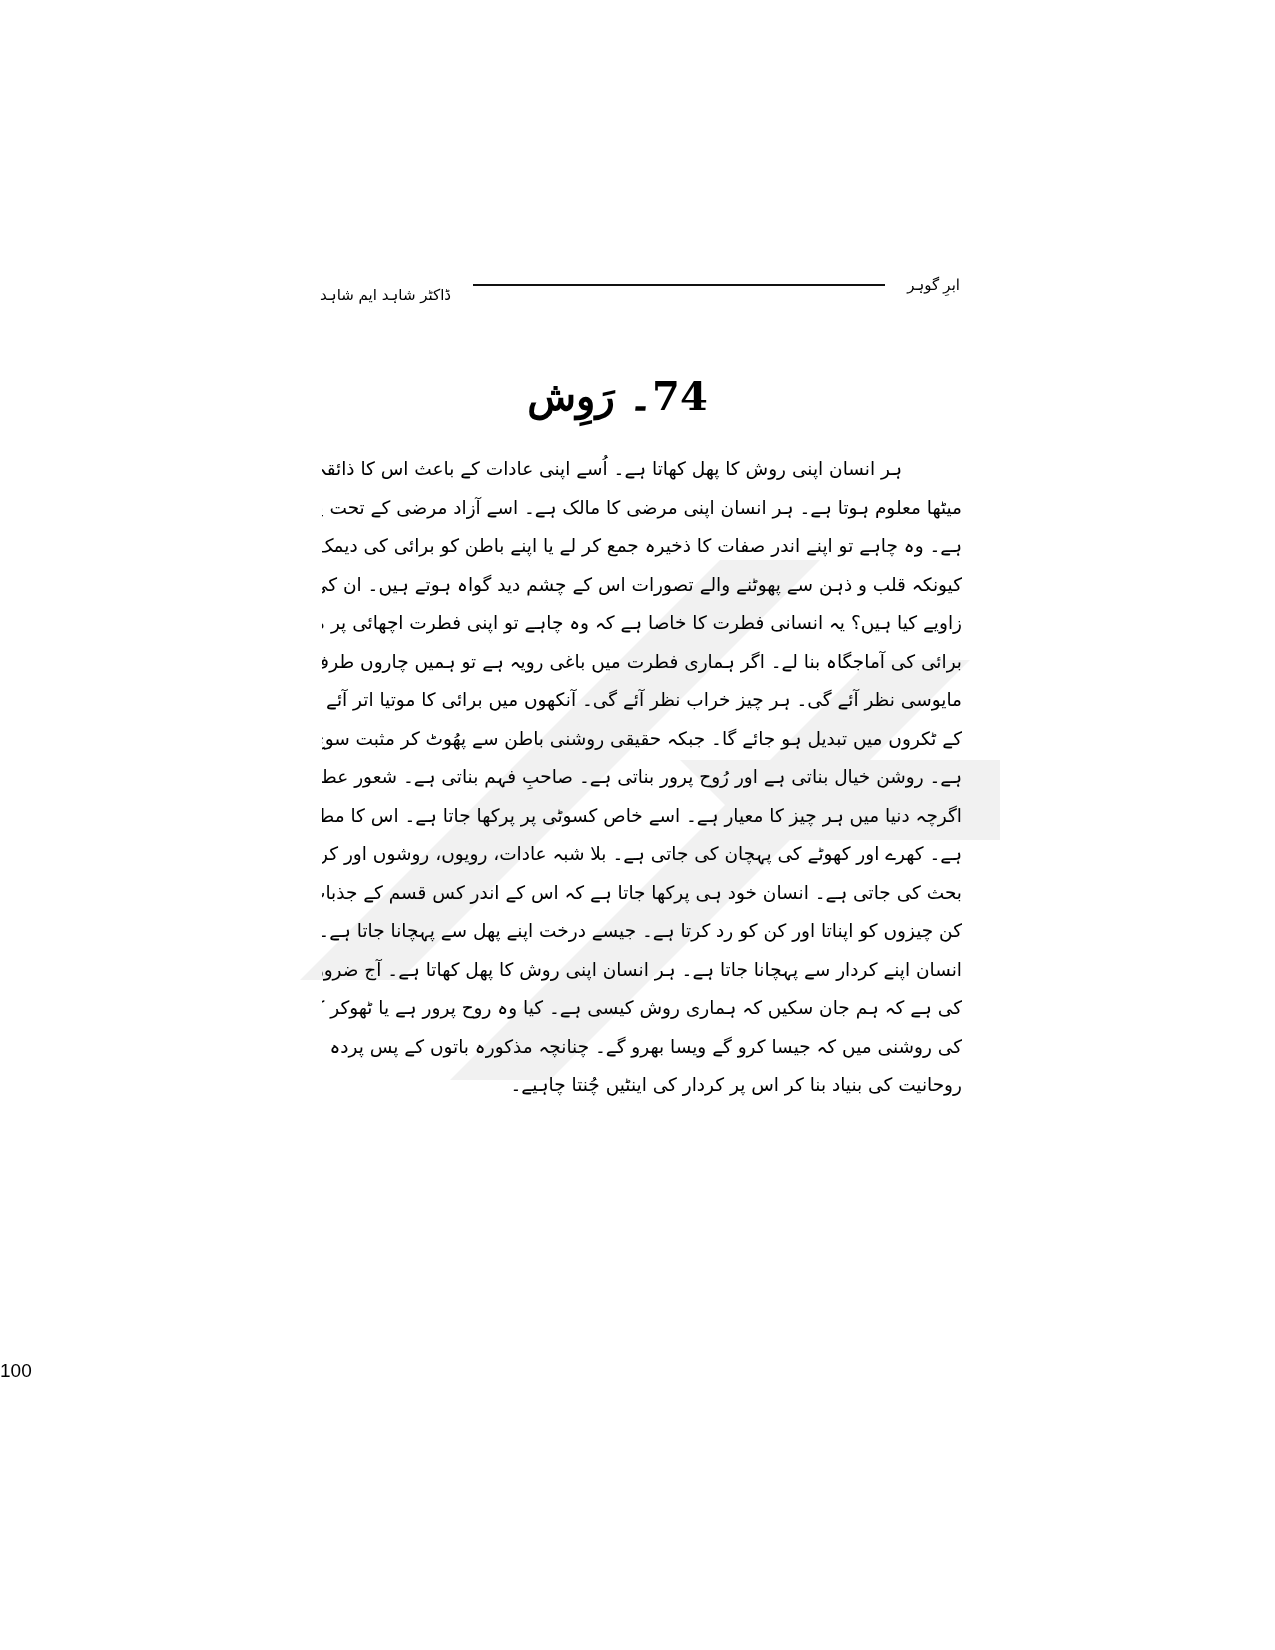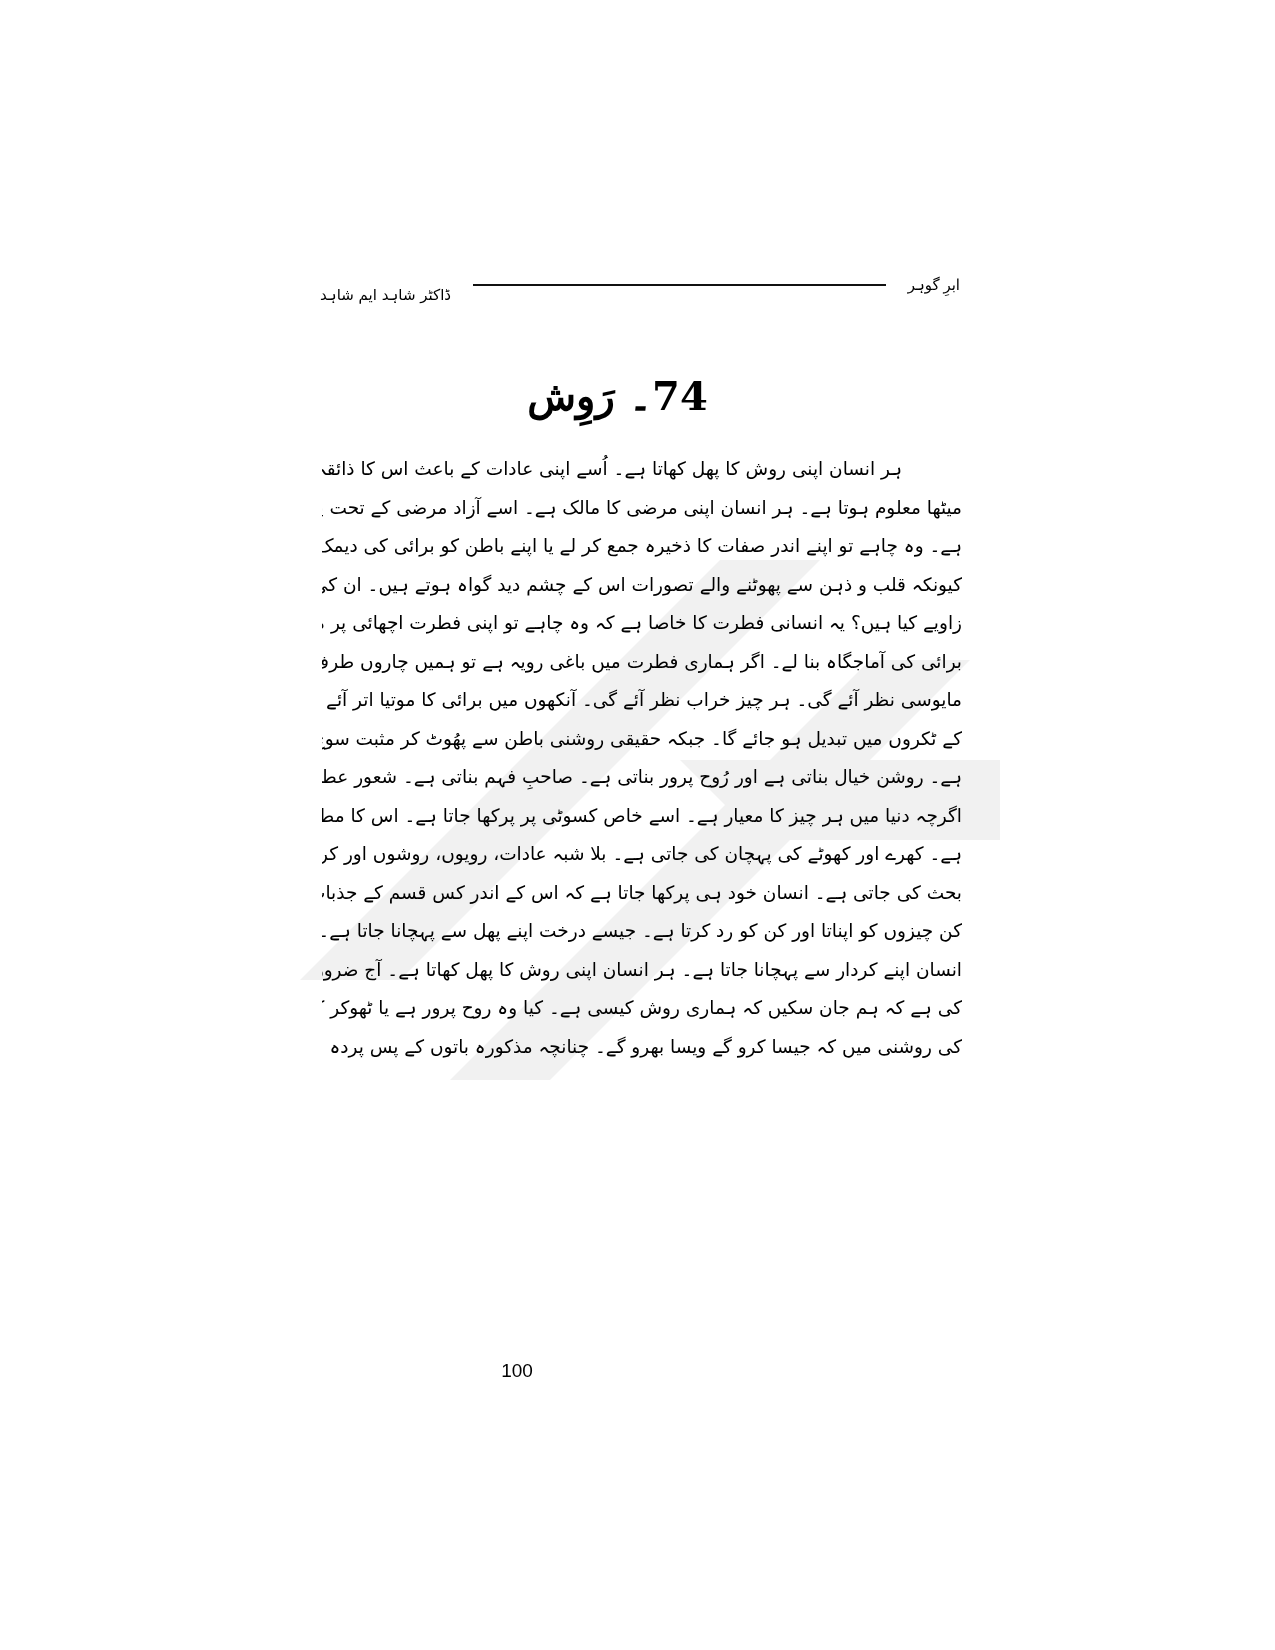--- a/index.html
+++ b/index.html
@@ -5,37 +5,37 @@
   html, body { margin: 0; padding: 0; background: #ffffff; }
   body { width: 1275px; height: 1650px; position: relative; overflow: hidden; font-family: "DejaVu Sans", sans-serif; color: #000; }
   .watermark {
     position: absolute; left: 300px; top: 560px; width: 700px; height: 520px;
     pointer-events: none;
   }
   .header {
     position: absolute; top: 268px; left: 320px; width: 640px; height: 34px;
     direction: rtl; display: flex; align-items: center; justify-content: space-between;
   }
-  .header .book { font-size: 15px; font-family: Liberation Serif, serif; white-space: nowrap; }
+  .header .book { font-size: 15px; font-family: Liberation Sans, sans-serif; white-space: nowrap; }
   .header .author { font-size: 15px; font-family: "DejaVu Sans", sans-serif; white-space: nowrap; margin-top: 20px; }
   .header .rule { flex: 1; height: 2px; background: #111; margin: 0 22px; }
   .title {
     position: absolute; top: 372px; left: 0; width: 1235px; text-align: center;
     direction: rtl; font-size: 40px; font-weight: bold;
     font-family: "DejaVu Serif", serif;
   }
   .body {
     position: absolute; top: 450px; left: 322px; width: 640px;
     direction: rtl; text-align: justify; text-align-last: right;
     font-family: "DejaVu Sans", sans-serif; font-size: 18.5px; line-height: 38.5px;
   }
   .body .line { display: block; text-align: justify; text-align-last: justify; white-space: nowrap; overflow: hidden; }
   .body .line.last { text-align-last: right; }
   .pageno {
-    position: absolute; top: 1360px; left: 0; width: 1034px; text-align: center;
+    position: absolute; top: 1360px; left: 0; width: 1034px; 
     font-family: "Liberation Sans", sans-serif; font-size: 19px;
   }
 </style>
 </head>
 <body>
 
 <svg class="watermark" viewBox="0 0 700 520" xmlns="http://www.w3.org/2000/svg">
   <g fill="#f1f1f1">
     <polygon points="0,420 420,0 520,0 100,420"></polygon>
     <polygon points="150,520 570,100 670,100 250,520"></polygon>
@@ -61,15 +61,16 @@
   <span class="line">مایوسی نظر آئے گی۔ ہر چیز خراب نظر آئے گی۔ آنکھوں میں برائی کا موتیا اتر آئے گا جو بڑھ کر گناہ</span>
   <span class="line">کے ٹکروں میں تبدیل ہو جائے گا۔ جبکہ حقیقی روشنی باطن سے پھُوٹ کر مثبت سوچ فراہم کرتی</span>
   <span class="line">ہے۔ روشن خیال بناتی ہے اور رُوح پرور بناتی ہے۔ صاحبِ فہم بناتی ہے۔ شعور عطا کرتی ہے۔</span>
   <span class="line">اگرچہ دنیا میں ہر چیز کا معیار ہے۔ اسے خاص کسوٹی پر پرکھا جاتا ہے۔ اس کا مطالعاتی تجزیہ کیا جاتا</span>
   <span class="line">ہے۔ کھرے اور کھوٹے کی پہچان کی جاتی ہے۔ بلا شبہ عادات، رویوں، روشوں اور کرداروں پر</span>
   <span class="line">بحث کی جاتی ہے۔ انسان خود ہی پرکھا جاتا ہے کہ اس کے اندر کس قسم کے جذبات کا موسم ہے۔ وہ</span>
   <span class="line">کن چیزوں کو اپناتا اور کن کو رد کرتا ہے۔ جیسے درخت اپنے پھل سے پہچانا جاتا ہے۔ اسی طرح</span>
   <span class="line">انسان اپنے کردار سے پہچانا جاتا ہے۔ ہر انسان اپنی روش کا پھل کھاتا ہے۔ آج ضرورت اس امر</span>
   <span class="line">کی ہے کہ ہم جان سکیں کہ ہماری روش کیسی ہے۔ کیا وہ روح پرور ہے یا ٹھوکر کا باعث۔ اس کہاوت</span>
   <span class="line">کی روشنی میں کہ جیسا کرو گے ویسا بھرو گے۔ چنانچہ مذکورہ باتوں کے پس پردہ ہمیں اپنی روش کو</span>
+  <span class="line last">روحانیت کی بنیاد بنا کر اس پر کردار کی اینٹیں چُنتا چاہیے۔</span>
 </div>
 
 <div class="pageno">100</div>
 
 </body></html>

